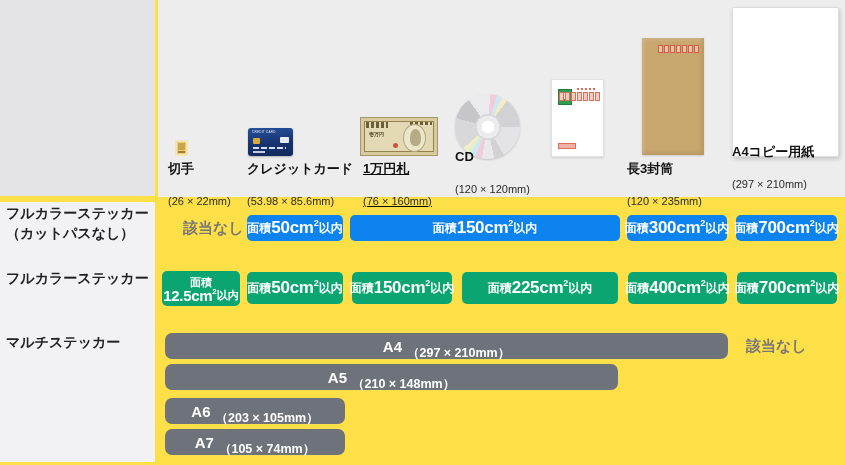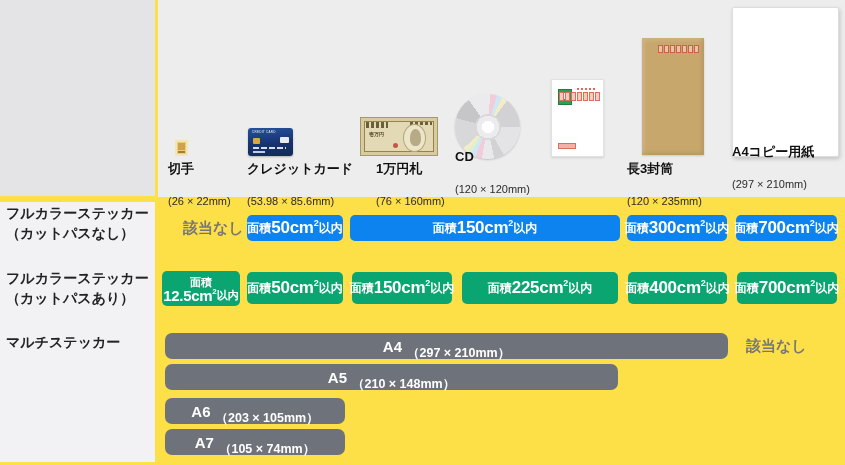--- a/index.html
+++ b/index.html
@@ -163,21 +163,21 @@
   <div class="abs a4paper" style="left:732px;top:7px;"></div>
 
   <div class="abs" style="left:168px;top:161px;">
     <div class="obj-name">切手</div>
     <div class="obj-size">(26 × 22mm)</div>
   </div>
   <div class="abs" style="left:247px;top:161px;">
     <div class="obj-name">クレジットカード</div>
     <div class="obj-size">(53.98 × 85.6mm)</div>
   </div>
-  <div class="abs" style="left:376px;top:161px;">
+  <div class="abs" style="left:363px;top:161px;text-decoration:underline;">
     <div class="obj-name">1万円札</div>
     <div class="obj-size">(76 × 160mm)</div>
   </div>
   <div class="abs" style="left:455px;top:149px;">
     <div class="obj-name">CD</div>
     <div class="obj-size">(120 × 120mm)</div>
   </div>
   <div class="abs" style="left:627px;top:161px;">
     <div class="obj-name">長3封筒</div>
     <div class="obj-size">(120 × 235mm)</div>
@@ -186,21 +186,20 @@
     <div class="obj-name">A4コピー用紙</div>
     <div class="obj-size">(297 × 210mm)</div>
   </div>
 
   <div class="abs row-label" style="top:203px;">
     <div>フルカラーステッカー</div>
     <div>（カットパスなし）</div>
   </div>
   <div class="abs row-label" style="top:268px;">
     <div>フルカラーステッカー</div>
-    <div>（カットパスあり）</div>
   </div>
   <div class="abs row-label" style="top:332px;">
     <div>マルチステッカー</div>
   </div>
 
   <div class="abs na-text" style="left:183px;top:219px;">該当なし</div>
 
   <div class="abs pill blue" style="left:247px;top:215px;width:96px;height:26px;">
     <span class="p-sm">面積</span>
       <span class="p-lg"><span>50</span><span>cm</span></span>

